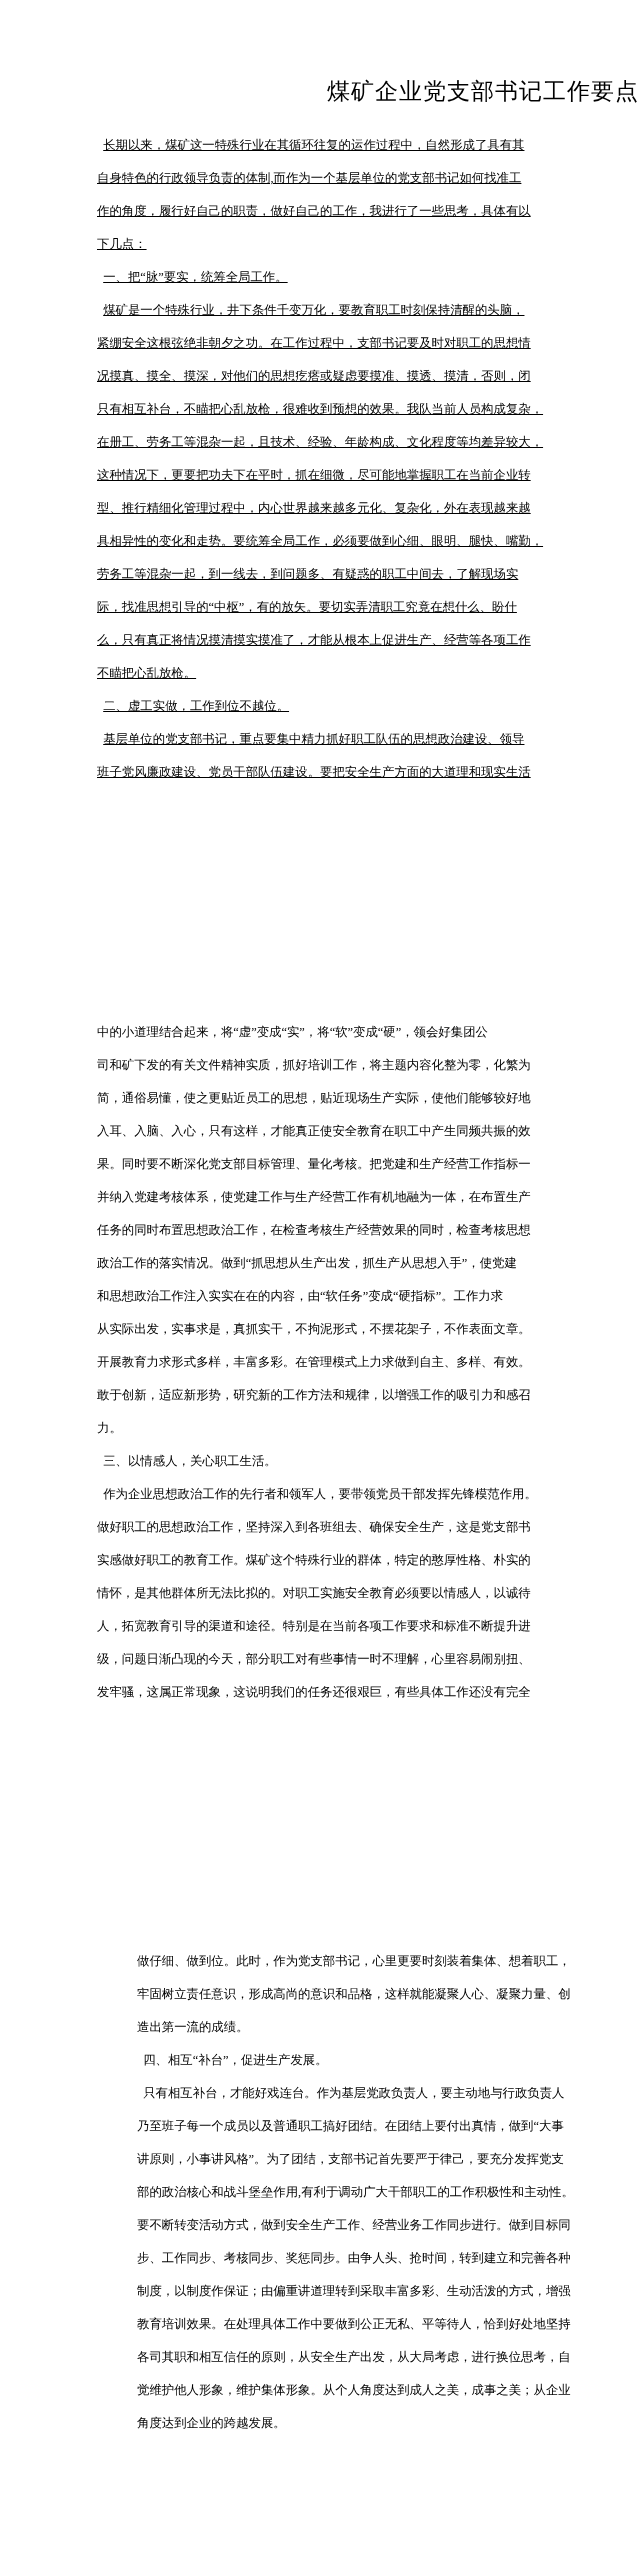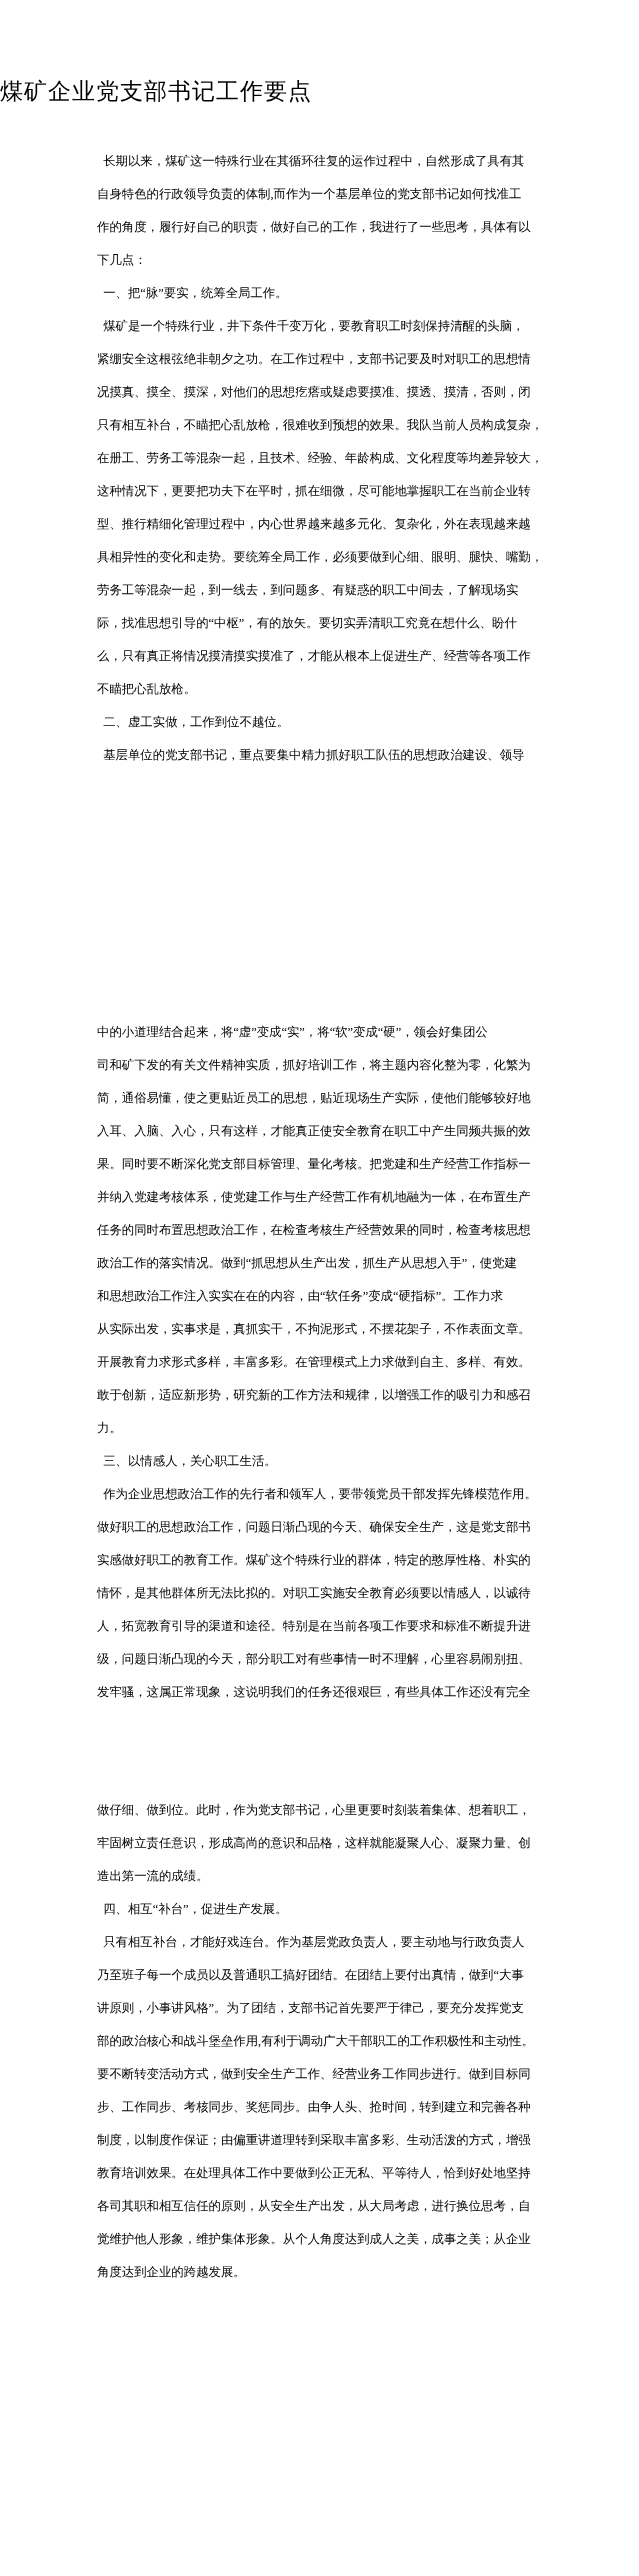--- a/index.html
+++ b/index.html
@@ -16,21 +16,21 @@
     font-family: "Liberation Serif", "DejaVu Serif", serif;
     color: #000000;
   }
   .doc-title {
     position: absolute;
     top: 75px;
     left: 0;
     width: 639px;
     height: 33px;
     line-height: 33px;
-    text-align: left;
+    text-align: right;
     font-size: 23px;
     letter-spacing: 1px;
     white-space: nowrap;
     font-weight: 400;
   }
   .text-segment {
     position: absolute;
     left: 97px;
     width: 447px;
   }
@@ -44,67 +44,68 @@
   .line.indent {
     padding-left: 6.2px;
   }
 </style>
 </head>
 <body>
 
 <div class="canvas">
   <div class="doc-title">煤矿企业党支部书记工作要点</div>
 
-  <div class="text-segment" style="top: 145px;">
+  <div class="text-segment" style="top: 129px; text-decoration: underline;">
       <div class="line indent">长期以来，煤矿这一特殊行业在其循环往复的运作过程中，自然形成了具有其</div>
       <div class="line">自身特色的行政领导负责的体制,而作为一个基层单位的党支部书记如何找准工</div>
       <div class="line">作的角度，履行好自己的职责，做好自己的工作，我进行了一些思考，具体有以</div>
       <div class="line">下几点：</div>
       <div class="line indent">一、把“脉”要实，统筹全局工作。</div>
       <div class="line indent">煤矿是一个特殊行业，井下条件千变万化，要教育职工时刻保持清醒的头脑，</div>
       <div class="line">紧绷安全这根弦绝非朝夕之功。在工作过程中，支部书记要及时对职工的思想情</div>
       <div class="line">况摸真、摸全、摸深，对他们的思想疙瘩或疑虑要摸准、摸透、摸清，否则，闭</div>
       <div class="line">只有相互补台，不瞄把心乱放枪，很难收到预想的效果。我队当前人员构成复杂，</div>
       <div class="line">在册工、劳务工等混杂一起，且技术、经验、年龄构成、文化程度等均差异较大，</div>
       <div class="line">这种情况下，更要把功夫下在平时，抓在细微，尽可能地掌握职工在当前企业转</div>
       <div class="line">型、推行精细化管理过程中，内心世界越来越多元化、复杂化，外在表现越来越</div>
       <div class="line">具相异性的变化和走势。要统筹全局工作，必须要做到心细、眼明、腿快、嘴勤，</div>
       <div class="line">劳务工等混杂一起，到一线去，到问题多、有疑惑的职工中间去，了解现场实</div>
       <div class="line">际，找准思想引导的“中枢”，有的放矢。要切实弄清职工究竟在想什么、盼什</div>
       <div class="line">么，只有真正将情况摸清摸实摸准了，才能从根本上促进生产、经营等各项工作</div>
       <div class="line">不瞄把心乱放枪。</div>
       <div class="line indent">二、虚工实做，工作到位不越位。</div>
       <div class="line indent">基层单位的党支部书记，重点要集中精力抓好职工队伍的思想政治建设、领导</div>
+      <div class="line">班子党风廉政建设、党员干部队伍建设。要把安全生产方面的大道理和现实生活</div>
     </div>
 
   <div class="text-segment" style="top: 1016px;">
       <div class="line">中的小道理结合起来，将“虚”变成“实”，将“软”变成“硬”，领会好集团公</div>
       <div class="line">司和矿下发的有关文件精神实质，抓好培训工作，将主题内容化整为零，化繁为</div>
       <div class="line">简，通俗易懂，使之更贴近员工的思想，贴近现场生产实际，使他们能够较好地</div>
       <div class="line">入耳、入脑、入心，只有这样，才能真正使安全教育在职工中产生同频共振的效</div>
       <div class="line">果。同时要不断深化党支部目标管理、量化考核。把党建和生产经营工作指标一</div>
       <div class="line">并纳入党建考核体系，使党建工作与生产经营工作有机地融为一体，在布置生产</div>
       <div class="line">任务的同时布置思想政治工作，在检查考核生产经营效果的同时，检查考核思想</div>
       <div class="line">政治工作的落实情况。做到“抓思想从生产出发，抓生产从思想入手”，使党建</div>
       <div class="line">和思想政治工作注入实实在在的内容，由“软任务”变成“硬指标”。工作力求</div>
       <div class="line">从实际出发，实事求是，真抓实干，不拘泥形式，不摆花架子，不作表面文章。</div>
       <div class="line">开展教育力求形式多样，丰富多彩。在管理模式上力求做到自主、多样、有效。</div>
       <div class="line">敢于创新，适应新形势，研究新的工作方法和规律，以增强工作的吸引力和感召</div>
       <div class="line">力。</div>
       <div class="line indent">三、以情感人，关心职工生活。</div>
       <div class="line indent">作为企业思想政治工作的先行者和领军人，要带领党员干部发挥先锋模范作用。</div>
-      <div class="line">做好职工的思想政治工作，问题日渐凸现的今天、确保安全生产，这是党支部书</div>
+      <div class="line">做好职工的思想政治工作，坚持深入到各班组去、确保安全生产，这是党支部书</div>
       <div class="line">实感做好职工的教育工作。煤矿这个特殊行业的群体，特定的憨厚性格、朴实的</div>
       <div class="line">情怀，是其他群体所无法比拟的。对职工实施安全教育必须要以情感人，以诚待</div>
       <div class="line">人，拓宽教育引导的渠道和途径。特别是在当前各项工作要求和标准不断提升进</div>
       <div class="line">级，问题日渐凸现的今天，部分职工对有些事情一时不理解，心里容易闹别扭、</div>
       <div class="line">发牢骚，这属正常现象，这说明我们的任务还很艰巨，有些具体工作还没有完全</div>
     </div>
 
-  <div class="text-segment" style="top: 1794px;">
+  <div class="text-segment" style="top: 1945px; margin-left: 40px;">
       <div class="line">做仔细、做到位。此时，作为党支部书记，心里更要时刻装着集体、想着职工，</div>
       <div class="line">牢固树立责任意识，形成高尚的意识和品格，这样就能凝聚人心、凝聚力量、创</div>
       <div class="line">造出第一流的成绩。</div>
       <div class="line indent">四、相互“补台”，促进生产发展。</div>
       <div class="line indent">只有相互补台，才能好戏连台。作为基层党政负责人，要主动地与行政负责人</div>
       <div class="line">乃至班子每一个成员以及普通职工搞好团结。在团结上要付出真情，做到“大事</div>
       <div class="line">讲原则，小事讲风格”。为了团结，支部书记首先要严于律己，要充分发挥党支</div>
       <div class="line">部的政治核心和战斗堡垒作用,有利于调动广大干部职工的工作积极性和主动性。</div>
       <div class="line">要不断转变活动方式，做到安全生产工作、经营业务工作同步进行。做到目标同</div>
       <div class="line">步、工作同步、考核同步、奖惩同步。由争人头、抢时间，转到建立和完善各种</div>

